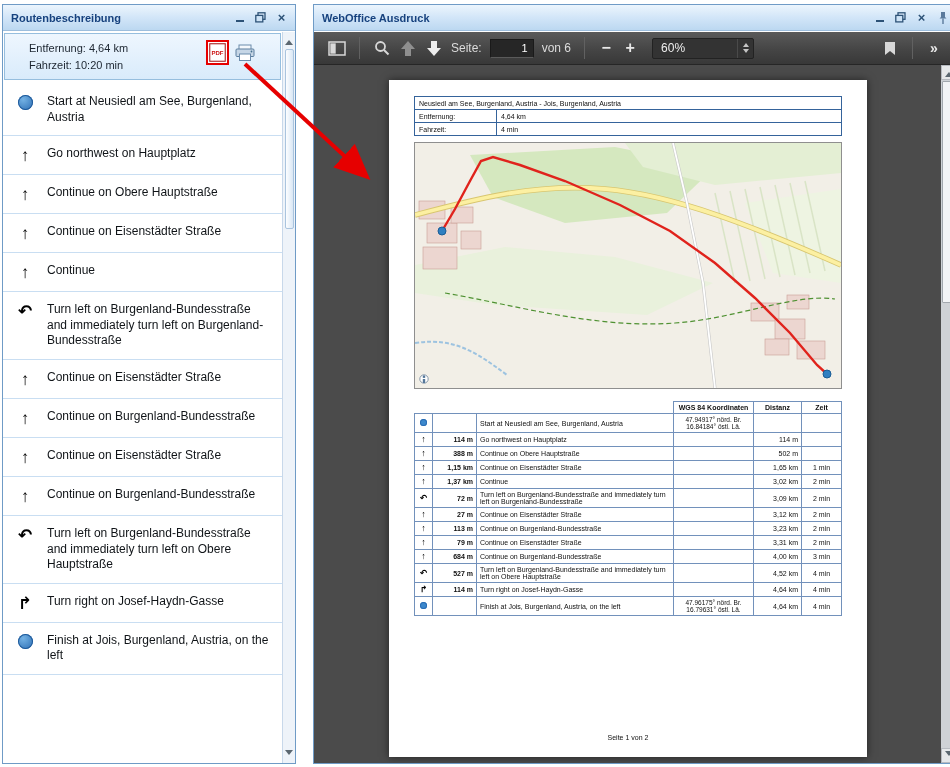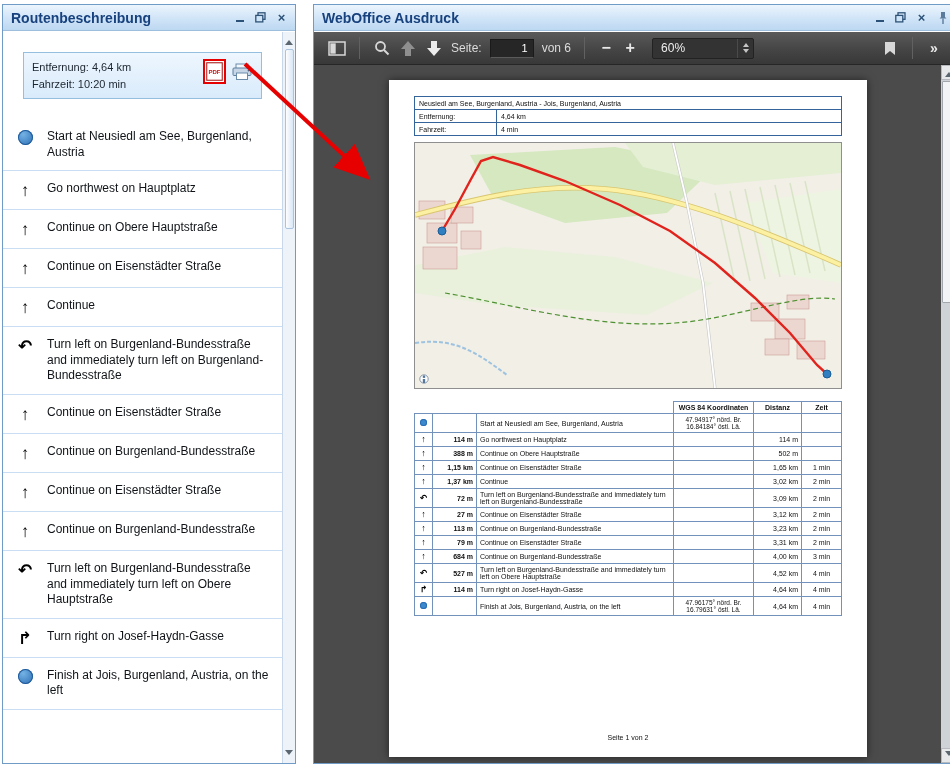--- a/index.html
+++ b/index.html
@@ -10,21 +10,21 @@
   }
   .panel { position:absolute; border:1px solid #6f9bc6; background:#fff; }
   .left-panel  { left:2px;  top:4px; width:294px; height:760px; }
   .right-panel { left:313px; top:4px; width:644px; height:760px; }
 
   .titlebar {
     height:26px; display:flex; align-items:center; padding:0 5px 0 8px;
     background:linear-gradient(#ecf5fd,#d3e6f8 48%,#bcd8f1);
     border-bottom:1px solid #9dbedd;
   }
-  .titlebar-text { flex:1; font-size:14px; font-weight:bold; color:#17427e; }
+  .titlebar-text { flex:1; font-size:11px; font-weight:bold; color:#17427e; }
   .win-buttons { display:flex; align-items:center; gap:4px; }
   .win-btn {
     width:17px; height:16px; border:none; background:transparent; cursor:pointer;
     display:flex; align-items:center; justify-content:center;
     color:#2d5277; font-size:13px; font-weight:bold; font-family:inherit; line-height:1;
   }
   .min-glyph { display:block; width:8px; height:2px; background:#2d5277; margin-top:7px; }
 
   
   .panel-body { position:absolute; top:27px; left:0; right:13px; bottom:0; overflow:hidden; background:#fff; }
@@ -33,22 +33,22 @@
     background:#eef3f9; border-left:1px solid #c8d8ea;
     display:flex; flex-direction:column; align-items:center;
   }
   .sb-arrow { width:0; height:0; border:4px solid transparent; }
   .sb-arrow.up   { border-bottom:5px solid #5b6770; margin-top:4px; }
   .sb-arrow.down { border-top:5px solid #5b6770; margin-bottom:4px; }
   .left-scroll .sb-thumb { width:9px; height:180px; margin-top:4px; background:linear-gradient(90deg,#fdfeff,#d9e7f5); border:1px solid #aac4de; border-radius:2px; }
   .left-scroll .sb-arrow.down { margin-top:auto; }
 
   .summary-box {
-    margin:20px; border:1px solid #96bede; background:linear-gradient(#eef6fe,#d9ebfb);
-    display:flex; align-items:flex-start; padding:6px 8px; font-size:11px; color:#1c2530;
+    margin:1px; border:1px solid #96bede; background:linear-gradient(#eef6fe,#d9ebfb);
+    display:flex; align-items:flex-start; padding:6px 24px; font-size:11px; color:#1c2530;
   }
   .summary-text div { line-height:1.5; }
   .summary-actions { margin-left:auto; display:flex; align-items:center; gap:5px; }
   .pdf-highlight { border:2px solid #e60000; padding:1px; display:inline-flex; background:#fff; }
   .icon-btn { background:transparent; border:none; padding:0; cursor:pointer; display:inline-flex; }
 
   .steps { margin-top:4px; }
   .step { display:flex; padding:10px 4px 10px 0; border-bottom:1px solid #c9def2; }
   .step-icon {
     flex:0 0 44px; display:flex; justify-content:center; align-items:flex-start;

